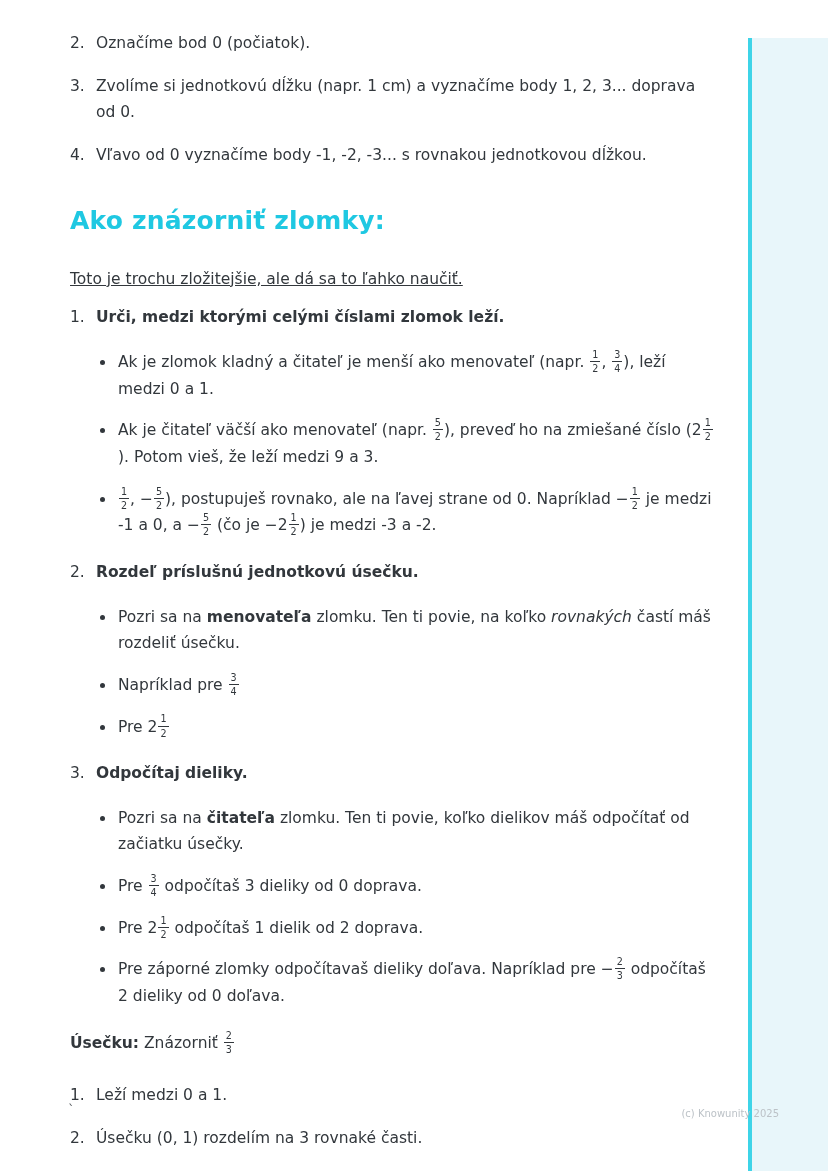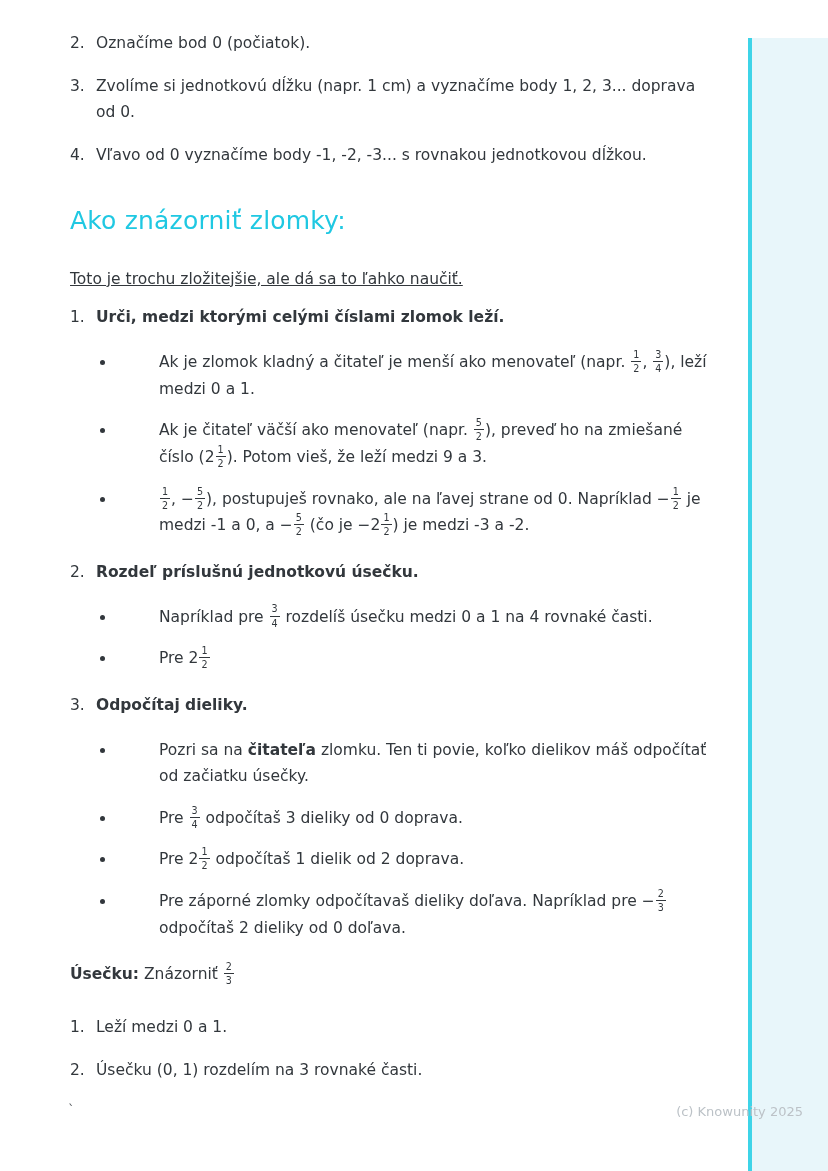--- a/index.html
+++ b/index.html
@@ -21,45 +21,45 @@
     position:absolute; left:70px; top:30px; width:645px;
     font-size:15.5px; line-height:1.72;
   }
   .num-item { display:flex; margin-bottom:16px; }
   .num { flex:0 0 26px; }
   .txt { flex:1 1 auto; }
   .b, .bold { font-weight:bold; }
   .i { font-style:italic; }
   .heading {
     color:var(--heading,#1fc8e2);
-    font-size:25px; font-weight:normal;
+    font-size:25px; font-weight:bold;
     margin:30px 0 24px;
     letter-spacing:.2px;
   }
   .intro { margin-bottom:12px;text-decoration:underline; }
   .step { margin-top:4px; }
   .step-title { margin-bottom:18px; }
   .bullets { list-style:none; margin:0 0 20px 30px; }
-  .bullet-item { display:flex; margin-bottom:15px;gap:41px; }
+  .bullet-item { display:flex; margin-bottom:15px; }
   .dot {
     flex:0 0 auto; width:5px; height:5px; border-radius:50%;
     background:currentColor; margin:11px 13px 0 0;
   }
   .frac {
     display:inline-flex; flex-direction:column; align-items:center;
     vertical-align:middle; line-height:1.15; font-size:0.62em;
     margin:0 1px; transform:translateY(-1px);
   }
   .frac .fnum { border-bottom:1px solid currentColor; padding:0 2px 1px; }
   .frac .fden { padding-top:1px; }
   .example { margin:8px 0 26px; }
   .final-list { list-style:none; }
   .footer {
-    position:absolute; right:25px; bottom:52px;
-    font-size:13px; color:#bcc2c7;
+    position:absolute; right:49px; bottom:52px;
+    font-size:10px; color:#bcc2c7;
   }
   .stray {
     position:absolute; left:68px; bottom:54px;
     font-size:13px; color:#5a5f63;
   }
 </style>
 </head>
 <body>
 
 <div class="page">
@@ -135,24 +135,28 @@
     </section>
 
     <section class="step">
       <div class="num-item step-title">
         <span class="num">2.</span>
         <span class="txt bold">Rozdeľ príslušnú jednotkovú úsečku.</span>
       </div>
       <ul class="bullets">
         <li class="bullet-item">
           <span class="dot"></span>
+          <span class="txt"><span>Pozri sa na </span><span class="b">menovateľa</span><span> zlomku. Ten ti povie, na koľko </span><span class="i">rovnakých</span><span> častí máš rozdeliť úsečku.</span></span>
+        </li>
+        <li class="bullet-item">
+          <span class="dot"></span>
           <span class="txt"><span>Napríklad pre </span><span class="frac">
                 <span class="fnum">3</span>
                 <span class="fden">4</span>
-              </span><span> rozdelíš úsečku medzi 0 a 1 na 4 rovnaké časti.</span></span>
+              </span></span>
         </li>
         <li class="bullet-item">
           <span class="dot"></span>
           <span class="txt"><span>Pre 2</span><span class="frac">
                 <span class="fnum">1</span>
                 <span class="fden">2</span>
               </span></span>
         </li>
       </ul>
     </section>

